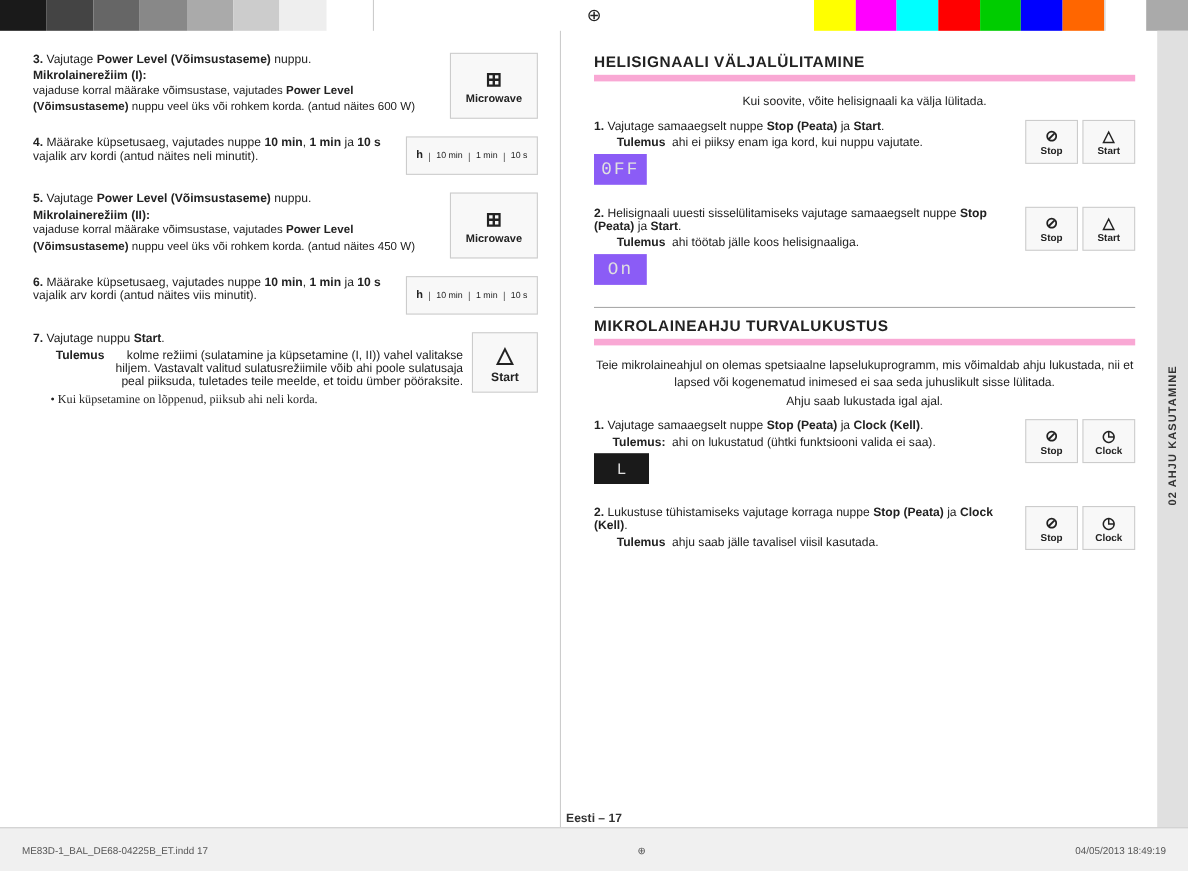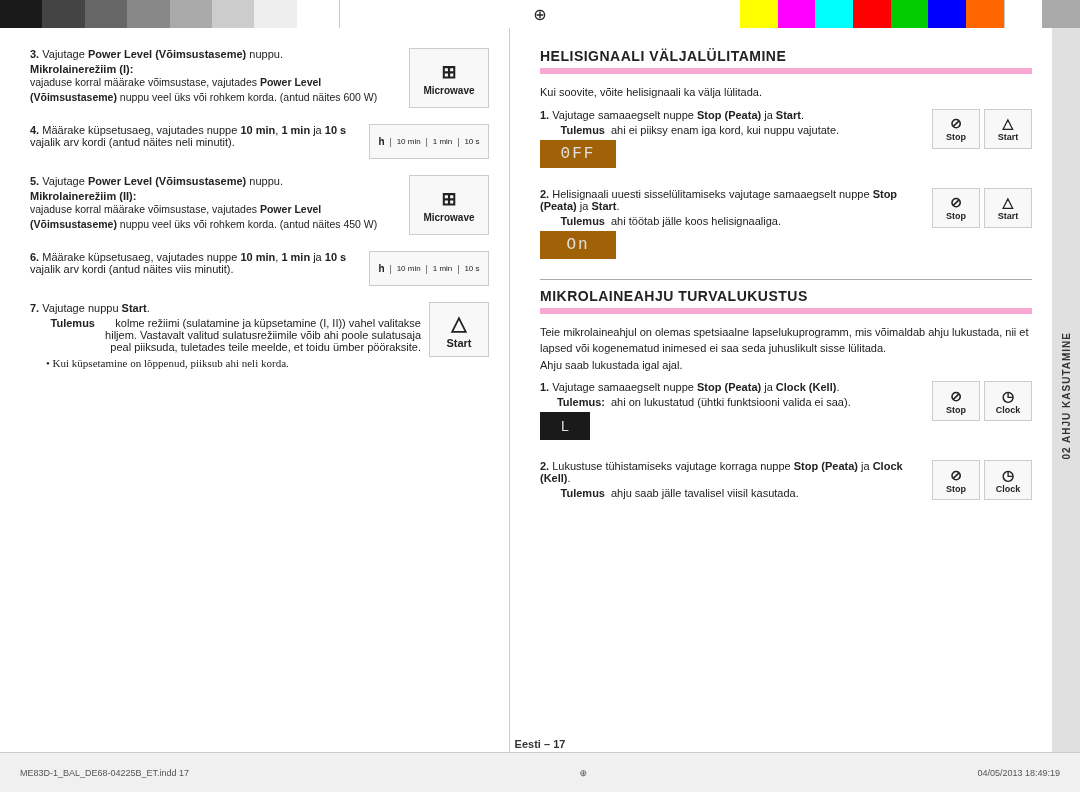--- a/index.html
+++ b/index.html
@@ -212,23 +212,23 @@
       text-align: right;
     }
     .tulemus-label {
       font-weight: bold;
       min-width: 65px;
       margin-right: 6px;
     }
 
     
     .display-screen {
-      width: 76px;
+      width: 48px;
       height: 28px;
-      background: #a16207;
+      background: #8b5cf6;
       color: #e0e0e0;
       display: flex;
       align-items: center;
       justify-content: center;
       font-size: 16px;
       font-family: 'Courier New', monospace;
       letter-spacing: 2px;
       margin: 4px 0;
     }
 
@@ -273,20 +273,21 @@
       justify-content: center;
       font-size: 14px;
       margin: 4px 0;
     }
 
     
     .section-para {
       line-height: 1.5;
       margin-bottom: 8px;
       font-size: 11px;
+      text-align: center;
     }
   </style>
 </head>
 <body>
 
 <div class="top-bar">
   <div class="top-bar-left">
     <div class="color-swatch" style="background:#1a1a1a;"></div>
     <div class="color-swatch" style="background:#444;"></div>
     <div class="color-swatch" style="background:#666;"></div>

